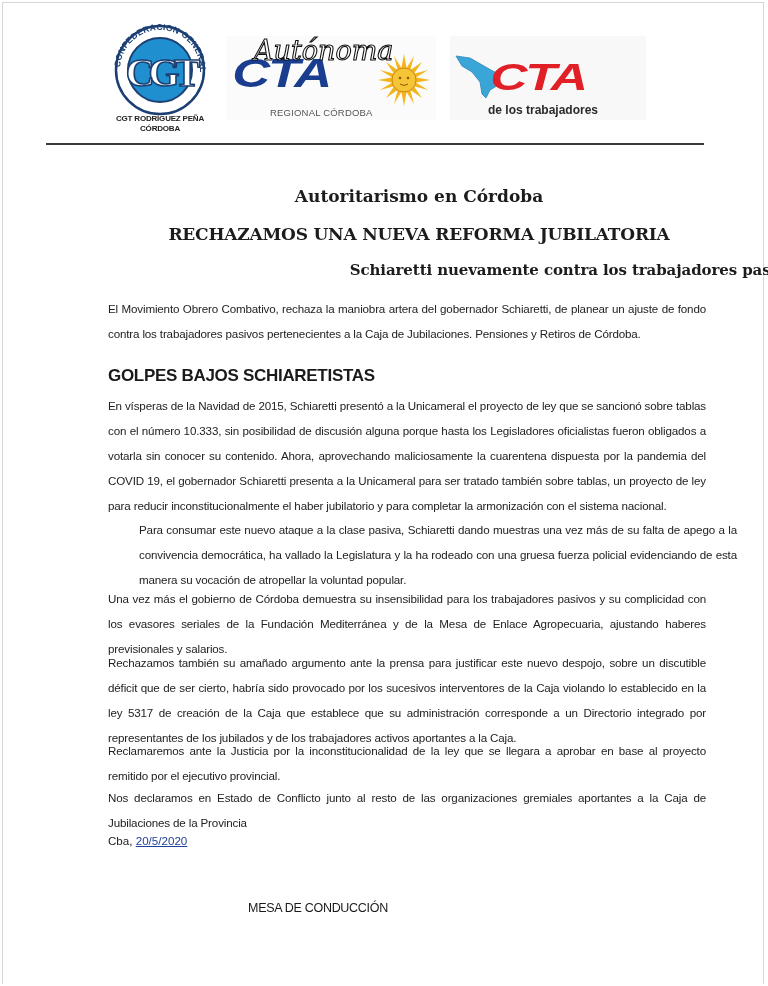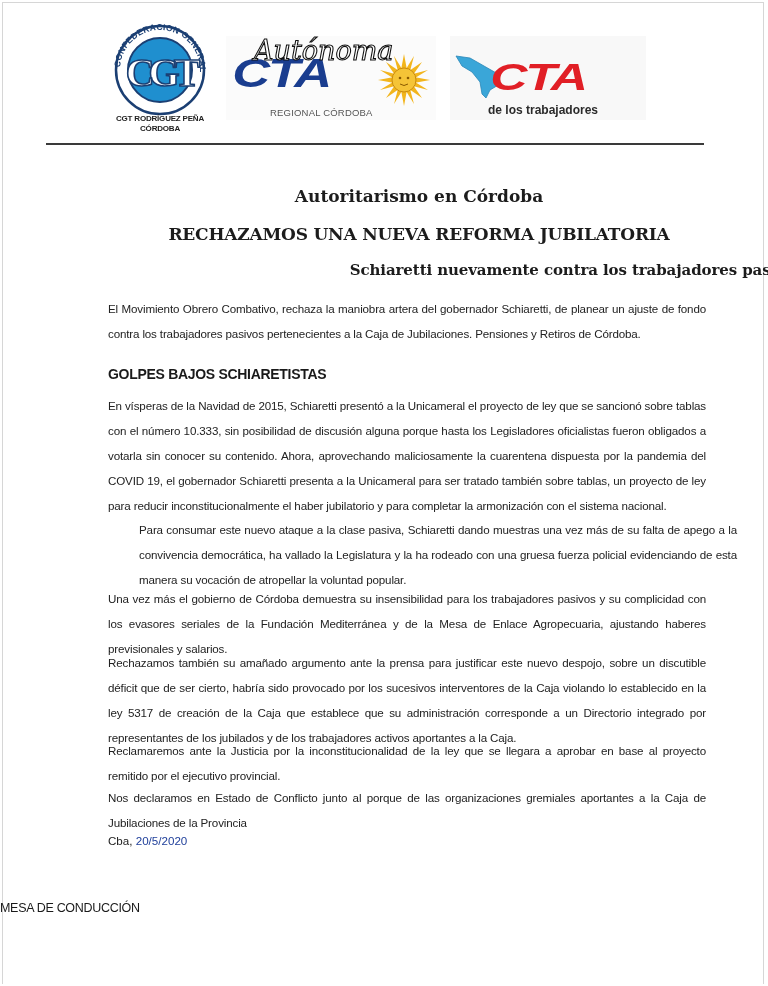--- a/index.html
+++ b/index.html
@@ -24,30 +24,30 @@
       font-family: "DejaVu Serif", "Liberation Serif", serif; font-weight: bold; color: #1c1c1c; padding-left: 19px; }
     .t1 { top: 186px; font-size: 17px; }
     .t2 { top: 224px; font-size: 17px; letter-spacing: -0.2px; }
     .t3 { top: 261px; font-size: 15px; letter-spacing: -0.1px; text-align: right; }
 
     
     .body-text { position: absolute; left: 108px; width: 598px;
       font-family: "Liberation Sans", sans-serif; font-size: 11.6px; line-height: 25px; color: #222;
       text-align: justify; letter-spacing: -0.15px; }
     .p1 { top: 296px; }
-    .h-sub { position: absolute; left: 108px; top: 366px; font-size: 14px; font-weight: bold; letter-spacing: -0.3px; color: #1a1a1a; }
+    .h-sub { position: absolute; left: 108px; top: 366px; font-size: 17px; font-weight: bold; letter-spacing: -0.3px; color: #1a1a1a; }
     .p2 { top: 393px; }
     .p3 { top: 517px; margin-left: 31px; }
     .p4 { top: 586px; }
     .p5 { top: 650px; }
     .p6 { top: 738px; }
     .p7 { top: 785px; }
     .date { position: absolute; left: 108px; top: 834px; font-size: 11.6px; color: #222; }
-    .date a { color: #1f3f9a; }
-    .signature { position: absolute; left: 0; width: 636px; top: 901px; text-align: left;
+    .date a { color: #1f3f9a; text-decoration: underline; }
+    .signature { position: absolute; left: 0; width: 636px; top: 901px; text-align: center;
       font-size: 12.5px; color: #1a1a1a; letter-spacing: -0.3px; }
   </style>
 </head>
 <body>
 
 <div class="frame"></div>
 
 <div class="logo-cgt">
   <svg width="112" height="96" viewBox="0 0 112 96">
     <defs>
@@ -116,19 +116,19 @@
 <div class="title t2">RECHAZAMOS UNA NUEVA REFORMA JUBILATORIA</div>
 <div class="title t3">Schiaretti nuevamente contra los trabajadores pasivos</div>
 
 <div class="body-text p1">El Movimiento Obrero Combativo, rechaza la maniobra artera del gobernador Schiaretti, de planear un ajuste de fondo contra los trabajadores pasivos pertenecientes a la Caja de Jubilaciones. Pensiones y Retiros de Córdoba.</div>
 <div class="h-sub">GOLPES BAJOS SCHIARETISTAS</div>
 <div class="body-text p2">En vísperas de la Navidad de 2015, Schiaretti presentó a la Unicameral el proyecto de ley que se sancionó sobre tablas con el número 10.333, sin posibilidad de discusión alguna porque hasta los Legisladores oficialistas fueron obligados a votarla sin conocer su contenido.  Ahora, aprovechando maliciosamente la cuarentena dispuesta por la pandemia del COVID 19, el gobernador Schiaretti presenta a la Unicameral para ser tratado también sobre tablas, un proyecto de ley para reducir inconstitucionalmente el haber jubilatorio y para completar la armonización con el sistema nacional.</div>
 <div class="body-text p3">Para consumar este nuevo ataque a la clase pasiva, Schiaretti dando muestras una vez más de su falta de apego a la convivencia democrática, ha vallado la Legislatura y la ha rodeado con una gruesa fuerza policial evidenciando de esta manera su vocación de atropellar la voluntad popular.</div>
 <div class="body-text p4">Una vez más el gobierno de Córdoba demuestra su insensibilidad para los trabajadores pasivos y su complicidad con los evasores seriales de la Fundación Mediterránea  y de la Mesa de Enlace Agropecuaria, ajustando haberes previsionales y salarios.</div>
 <div class="body-text p5">Rechazamos también su amañado argumento ante la prensa para justificar este nuevo despojo, sobre un discutible déficit que de ser cierto, habría sido provocado por los sucesivos interventores de la Caja violando lo establecido en la ley 5317 de creación de la Caja que establece que su administración corresponde a un Directorio integrado por representantes de los jubilados y de los trabajadores activos aportantes a la Caja.</div>
 <div class="body-text p6">Reclamaremos ante la Justicia por la inconstitucionalidad de la ley que se llegara a aprobar en base al proyecto remitido por el ejecutivo provincial.</div>
-<div class="body-text p7">Nos declaramos en Estado de Conflicto junto al porque de las organizaciones gremiales aportantes a la Caja de Jubilaciones de la Provincia</div>
+<div class="body-text p7">Nos declaramos en Estado de Conflicto junto al resto de las organizaciones gremiales aportantes a la Caja de Jubilaciones de la Provincia</div>
 
 <div class="date">
   <span>Cba, </span><a>20/5/2020</a>
 </div>
 
 <div class="signature">MESA DE CONDUCCIÓN</div>
 
 </body></html>

